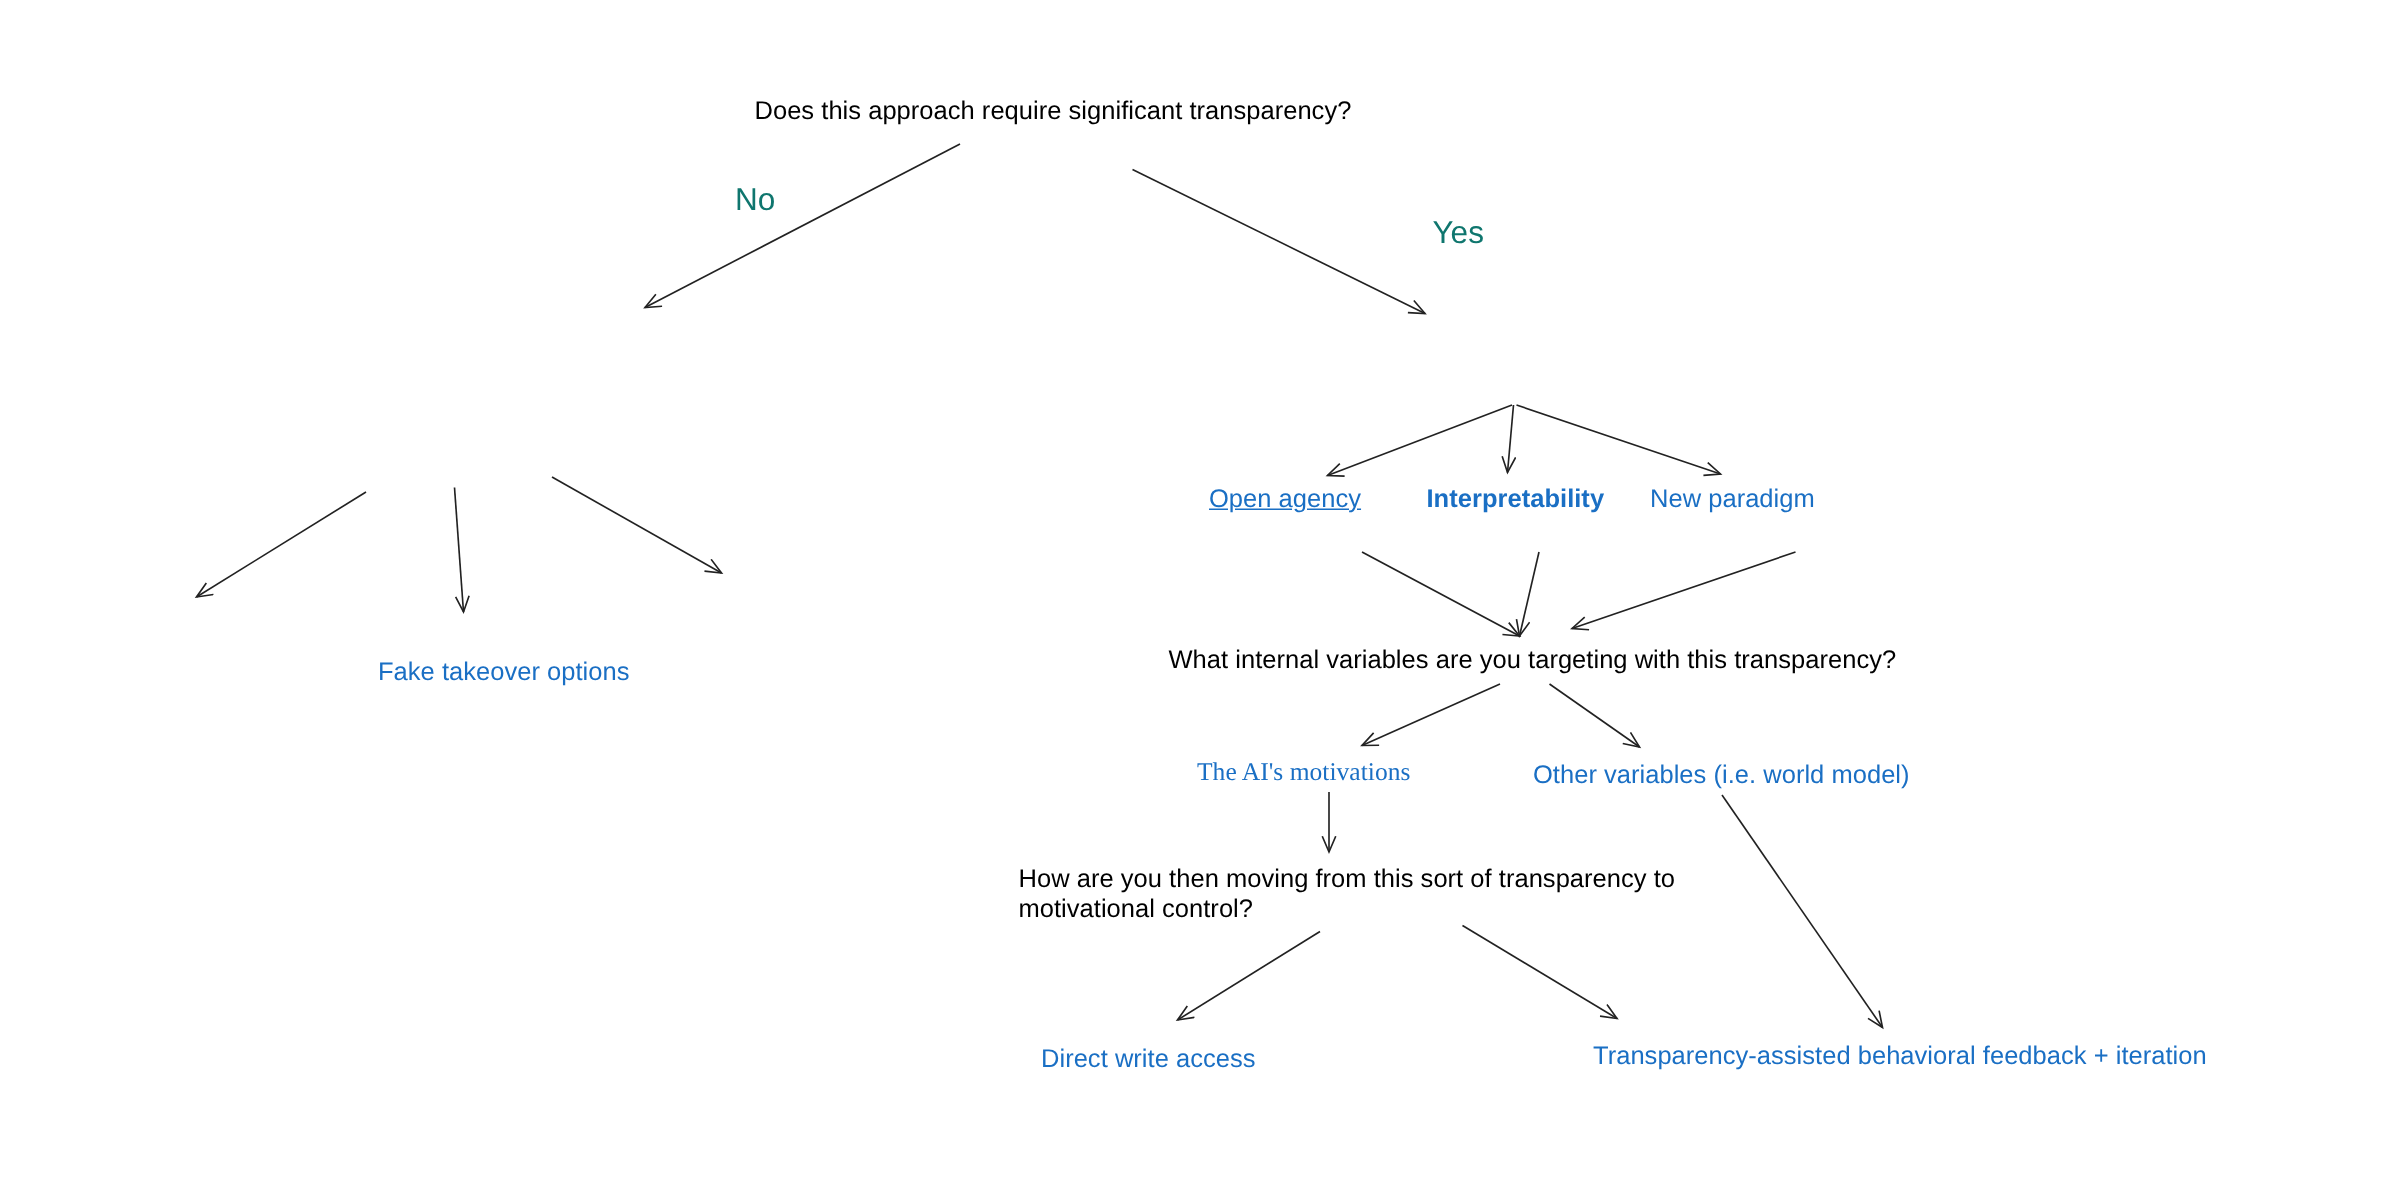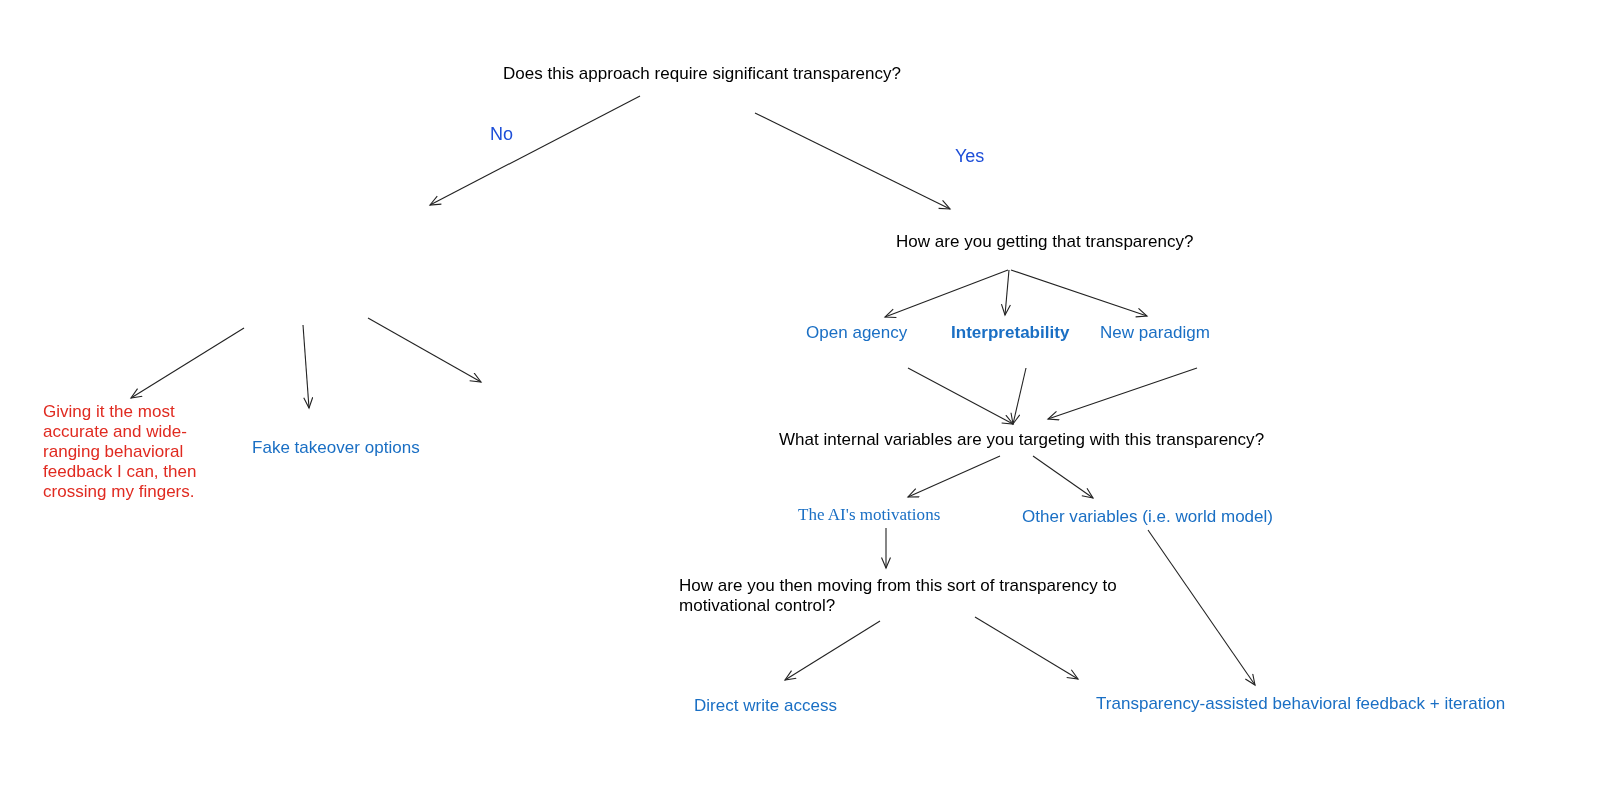--- a/index.html
+++ b/index.html
@@ -35,23 +35,23 @@
     color: #000000;
   }
   .blue {                   
     color: #1a6fc4;
   }
   .red {                    
     color: #e02a20;
   }
   .edge-label {
     position: absolute;
-    font-size: 18px;
+    font-size: 21px;
     line-height: 20px;
-    color: #1d4ed8;
+    color: #0f766e;
     white-space: nowrap;
   }
 </style>
 </head>
 <body>
 
 <div id="canvas">
 
   <svg id="arrow-layer" viewBox="0 0 1600 797">
     <defs>
@@ -89,38 +89,36 @@
     </g>
   </svg>
 
   <div class="edge-label" style="left:490px; top:124px;">No</div>
 
   <div class="edge-label" style="left:955px; top:146px;">Yes</div>
 
   <div class="node q" style="left:503px; top:64px; width:420px;">Does this approach require significant transparency?</div>
 
 
-  <div class="node red" style="left:43px; top:402px; width:172px;">Giving it the most accurate and wide-ranging behavioral feedback I can, then crossing my fingers.</div>
 
   <div class="node blue" style="left:252px; top:438px; width:185px;">Fake takeover options</div>
 
 
-  <div class="node q" style="left:896px; top:232px; width:330px;">How are you getting that transparency?</div>
 
-  <div class="node blue" style="left:806px; top:323px; width:130px;">Open agency</div>
+  <div class="node blue" style="left:806px; top:323px; width:130px;text-decoration:underline;">Open agency</div>
 
   <div class="node blue" style="left:951px; top:323px; width:130px;font-weight:bold;">Interpretability</div>
 
   <div class="node blue" style="left:1100px; top:323px; width:135px;">New paradigm</div>
 
   <div class="node q" style="left:779px; top:430px; width:520px;">What internal variables are you targeting with this transparency?</div>
 
   <div class="node blue" style="left:798px; top:505px; width:175px;font-family:Liberation Serif, serif;">The AI's motivations</div>
 
   <div class="node q" style="left:679px; top:576px; width:455px;">How are you then moving from this sort of transparency to motivational control?</div>
 
   <div class="node blue" style="left:1022px; top:507px; width:290px;">Other variables (i.e. world model)</div>
 
   <div class="node blue" style="left:694px; top:696px; width:180px;">Direct write access</div>
 
-  <div class="node blue" style="left:1096px; top:694px; width:430px;">Transparency-assisted behavioral feedback + iteration</div>
+  <div class="node blue" style="left:1062px; top:694px; width:430px;">Transparency-assisted behavioral feedback + iteration</div>
 
 </div>
 
 </body></html>

